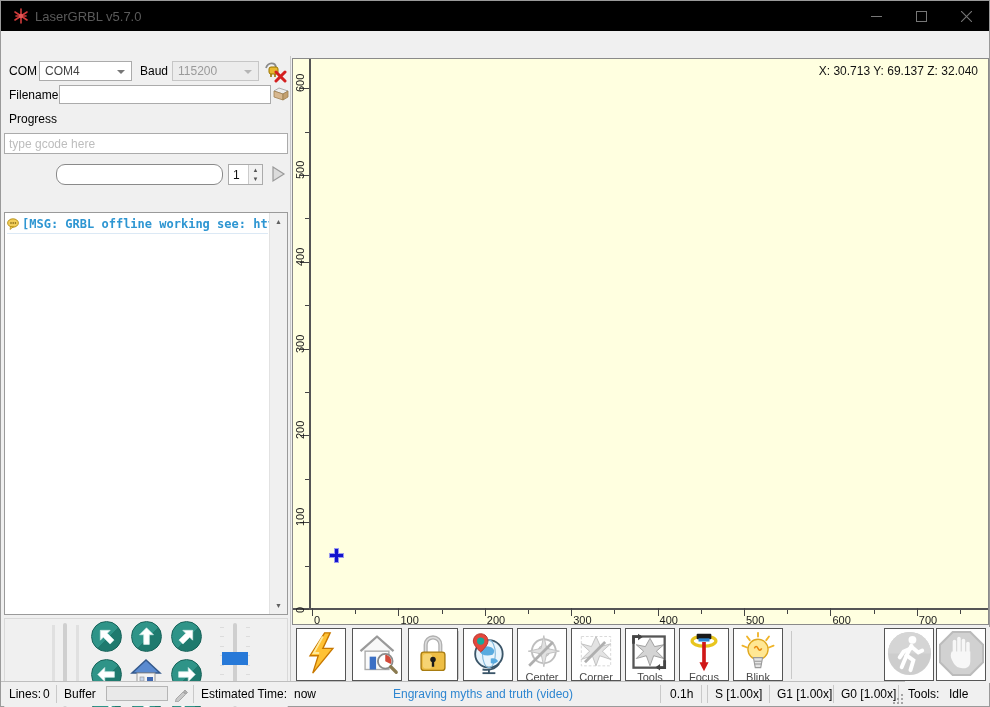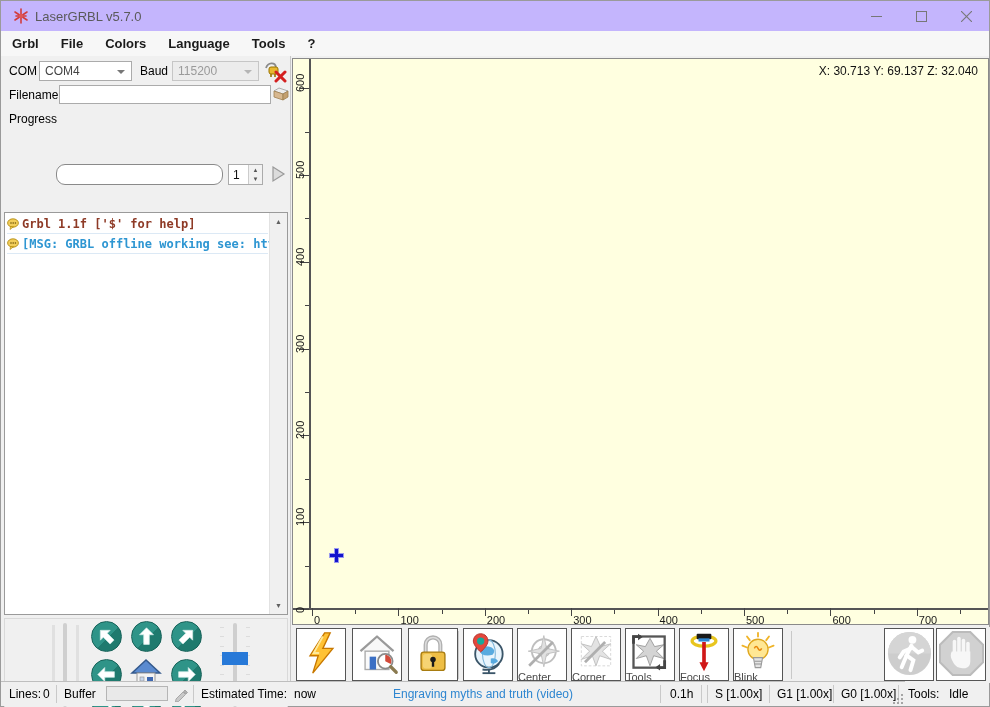--- a/index.html
+++ b/index.html
@@ -1,19 +1,19 @@
 <!DOCTYPE html>
 <html><head>
 <meta charset="utf-8">
 <style>
   html,body{margin:0;padding:0;width:990px;height:707px;overflow:hidden;
     font-family:"Liberation Sans",sans-serif;font-size:12px;color:#111;background:#F0F0F0;}
   #window{position:absolute;inset:0;border:1px solid #9a9a9a;box-sizing:border-box;background:#F0F0F0;}
   
-  #titlebar{position:absolute;left:0;top:0;right:0;height:30px;background:#c4b5fd;}
+  #titlebar{position:absolute;left:0;top:0;right:0;height:30px;background:#000000;}
   #app-icon{position:absolute;left:12px;top:7px;width:16px;height:16px;}
   #title-text{position:absolute;left:34px;top:8px;color:#5a5a5a;font-size:13px;}
   .winbtn{position:absolute;top:0;width:45px;height:30px;display:flex;align-items:center;justify-content:center;}
   #btn-min{left:853px}#btn-max{left:898px}#btn-close{left:943px}
   
   #menubar{position:absolute;left:0;top:30px;right:0;height:25px;background:#F7F7F7;display:flex;align-items:center;}
   .menu-item{padding:4px 11px;font-size:13px;font-weight:bold;color:#1a1a1a;}
   
   #leftpanel{position:absolute;left:0;top:55px;width:290px;bottom:25px;background:#F0F0F0;border-right:1px solid #c8c8c8;box-sizing:border-box;}
   .fieldlabel{position:absolute;color:#000;}
@@ -59,21 +59,21 @@
   #laser-marker{position:absolute;width:15px;height:15px;}
   #laser-marker .h{position:absolute;left:0;top:5px;width:15px;height:5px;background:#9a9aee;}
   #laser-marker .v{position:absolute;left:5px;top:0;width:5px;height:15px;background:#9a9aee;}
   #laser-marker .h2{position:absolute;left:1px;top:6px;width:13px;height:3px;background:#1414CC;}
   #laser-marker .v2{position:absolute;left:6px;top:1px;width:3px;height:13px;background:#1414CC;}
   
   #toolbar{position:absolute;left:291px;top:626px;width:699px;height:56px;background:#F0F0F0;}
   .toolbtn{position:absolute;top:1px;width:50px;height:53px;background:#fff;border:1px solid #555;box-sizing:border-box;}
   .toolbtn svg{position:absolute;left:2px;top:2px;width:44px;height:44px;}
   .toolbtn.big svg{left:1px;top:1px;width:47px;height:47px;}
-  .toolbtn .lbl{position:absolute;left:0;right:0;top:42px;height:10px;overflow:hidden;text-align:left;font-size:11px;line-height:13px;color:#4a4a4a;}
+  .toolbtn .lbl{position:absolute;left:0;right:0;top:42px;height:10px;overflow:hidden;text-align:center;font-size:11px;line-height:13px;color:#4a4a4a;}
   .tool-sep{position:absolute;top:4px;width:1px;height:48px;background:#C9C9C9;}
   
   #statusbar{position:absolute;left:0;bottom:0;width:904px;height:25px;background:#F0F0F0;border-top:1px solid #BEBEBE;box-sizing:border-box;}
   .sb{position:absolute;top:5px;font-size:12px;color:#000;white-space:nowrap;}
   .sb-sep{position:absolute;top:3px;width:1px;height:18px;background:#C9C9C9;}
   #sb-bufferbar{position:absolute;left:105px;top:4px;width:62px;height:15px;border:1px solid #B5B5B5;background:#E9E9E9;box-sizing:border-box;}
   #sb-link{color:#2E86D0;}
   #resize-grip{position:absolute;right:2px;bottom:2px;width:12px;height:12px;}
   #resize-grip i{position:absolute;width:2px;height:2px;background:#A5A5A5;}
 </style>
@@ -106,28 +106,20 @@
     <div class="winbtn" id="btn-close">
       <svg width="11" height="11" viewBox="0 0 11 11">
           <g stroke="#777" stroke-width="1.1">
             <line x1="0" y1="0" x2="11" y2="11"></line>
             <line x1="11" y1="0" x2="0" y2="11"></line>
           </g>
         </svg>
     </div>
   </div>
 
-  <div id="menubar">
-    <span class="menu-item">Grbl</span>
-    <span class="menu-item">File</span>
-    <span class="menu-item">Colors</span>
-    <span class="menu-item">Language</span>
-    <span class="menu-item">Tools</span>
-    <span class="menu-item">?</span>
-  </div>
 
   <div id="leftpanel">
     <span class="fieldlabel" style="left:8px;top:8px">COM</span>
     <div class="combo" style="left:38px;top:5px;width:93px">
       <span>COM4</span>
         <span class="chev"></span>
     </div>
     <span class="fieldlabel" style="left:139px;top:8px">Baud</span>
     <div class="combo disabled" style="left:171px;top:5px;width:87px">
       <span>115200</span>
@@ -164,33 +156,24 @@
           <div>▲</div>
           <div>▼</div>
         </div>
     </div>
     <div class="iconbtn" style="left:266px;top:107px;width:22px;height:22px">
       <svg width="18" height="18" viewBox="0 0 18 18">
           <path d="M4 2 L15 9 L4 16 Z" fill="#DCDCDC" stroke="#9a9a9a" stroke-width="1.2"></path>
         </svg>
     </div>
 
+    <input class="txtinput" style="left: 3px; top: 77px; width: 284px; height: 21px;" placeholder="type gcode here">
 
     <div id="console">
       <div id="console-lines">
-          <div class="console-line">
-            <svg viewBox="0 0 12 12">
-              <ellipse cx="6" cy="5" rx="5.4" ry="4.2" fill="#F2CE5A" stroke="#A98200" stroke-width="0.8"></ellipse>
-              <path d="M3.5 8.5 L3 11.5 L6.5 8.8 Z" fill="#F2CE5A" stroke="#A98200" stroke-width="0.6"></path>
-              <circle cx="4" cy="5" r="0.8" fill="#6e5408"></circle>
-              <circle cx="6.2" cy="5" r="0.8" fill="#6e5408"></circle>
-              <circle cx="8.4" cy="5" r="0.8" fill="#6e5408"></circle>
-            </svg>
-            <span style="color: rgb(142, 58, 38);">Grbl 1.1f ['$' for help]</span>
-          </div>
           <div class="console-line">
             <svg viewBox="0 0 12 12">
               <ellipse cx="6" cy="5" rx="5.4" ry="4.2" fill="#F2CE5A" stroke="#A98200" stroke-width="0.8"></ellipse>
               <path d="M3.5 8.5 L3 11.5 L6.5 8.8 Z" fill="#F2CE5A" stroke="#A98200" stroke-width="0.6"></path>
               <circle cx="4" cy="5" r="0.8" fill="#6e5408"></circle>
               <circle cx="6.2" cy="5" r="0.8" fill="#6e5408"></circle>
               <circle cx="8.4" cy="5" r="0.8" fill="#6e5408"></circle>
             </svg>
             <span style="color: rgb(46, 150, 210);">[MSG: GRBL offline working see: https:/…</span>
           </div>

